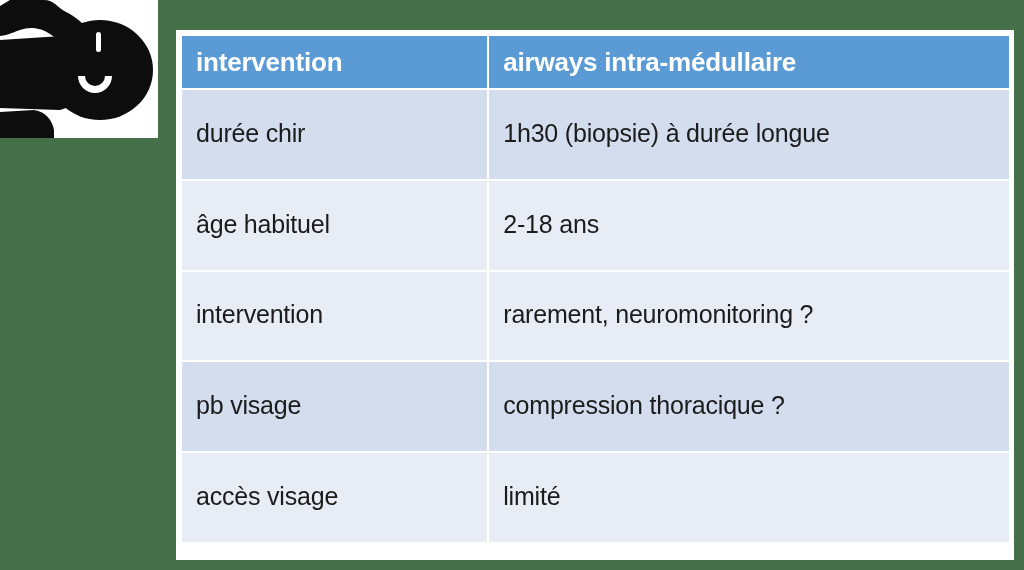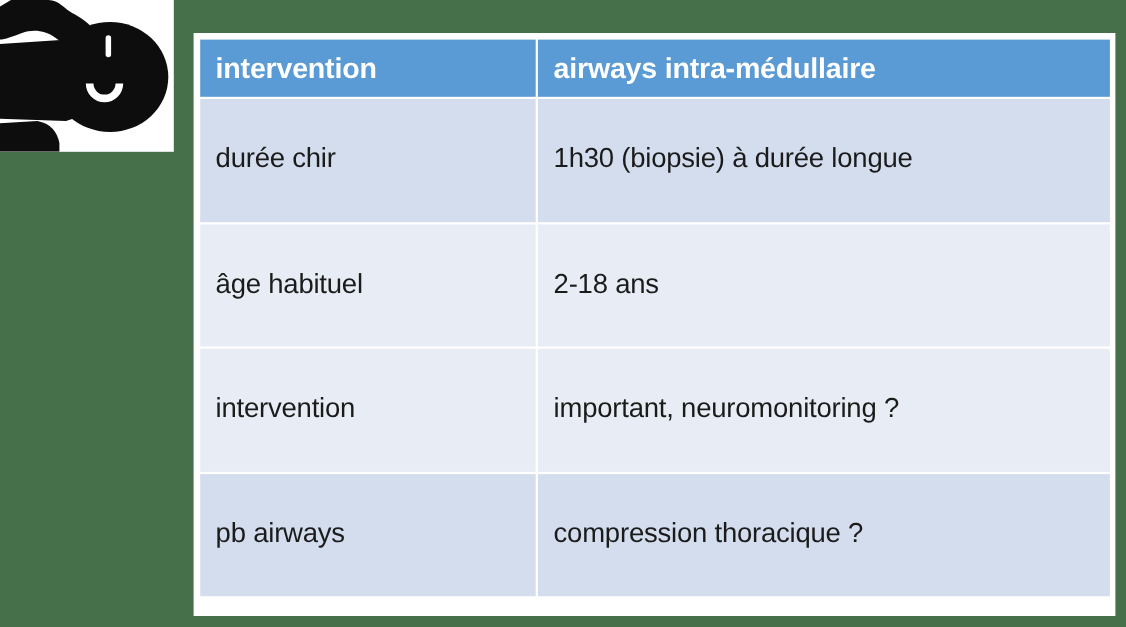--- a/index.html
+++ b/index.html
@@ -123,21 +123,25 @@
       <tr class="row-odd">
         <td>durée chir</td>
         <td>1h30 (biopsie) à durée longue</td>
       </tr>
       <tr class="row-even">
         <td>âge habituel</td>
         <td>2-18 ans</td>
       </tr>
       <tr class="row-even">
         <td>intervention</td>
-        <td>important, neuromonitoring ?</td>
+        <td>rarement, neuromonitoring ?</td>
       </tr>
       <tr class="row-odd">
-        <td>pb airways</td>
+        <td>pb visage</td>
         <td>compression thoracique ?</td>
+      </tr>
+      <tr class="row-even">
+        <td>accès visage</td>
+        <td>limité</td>
       </tr>
     </tbody>
   </table>
 </div>
 
 </body></html>

